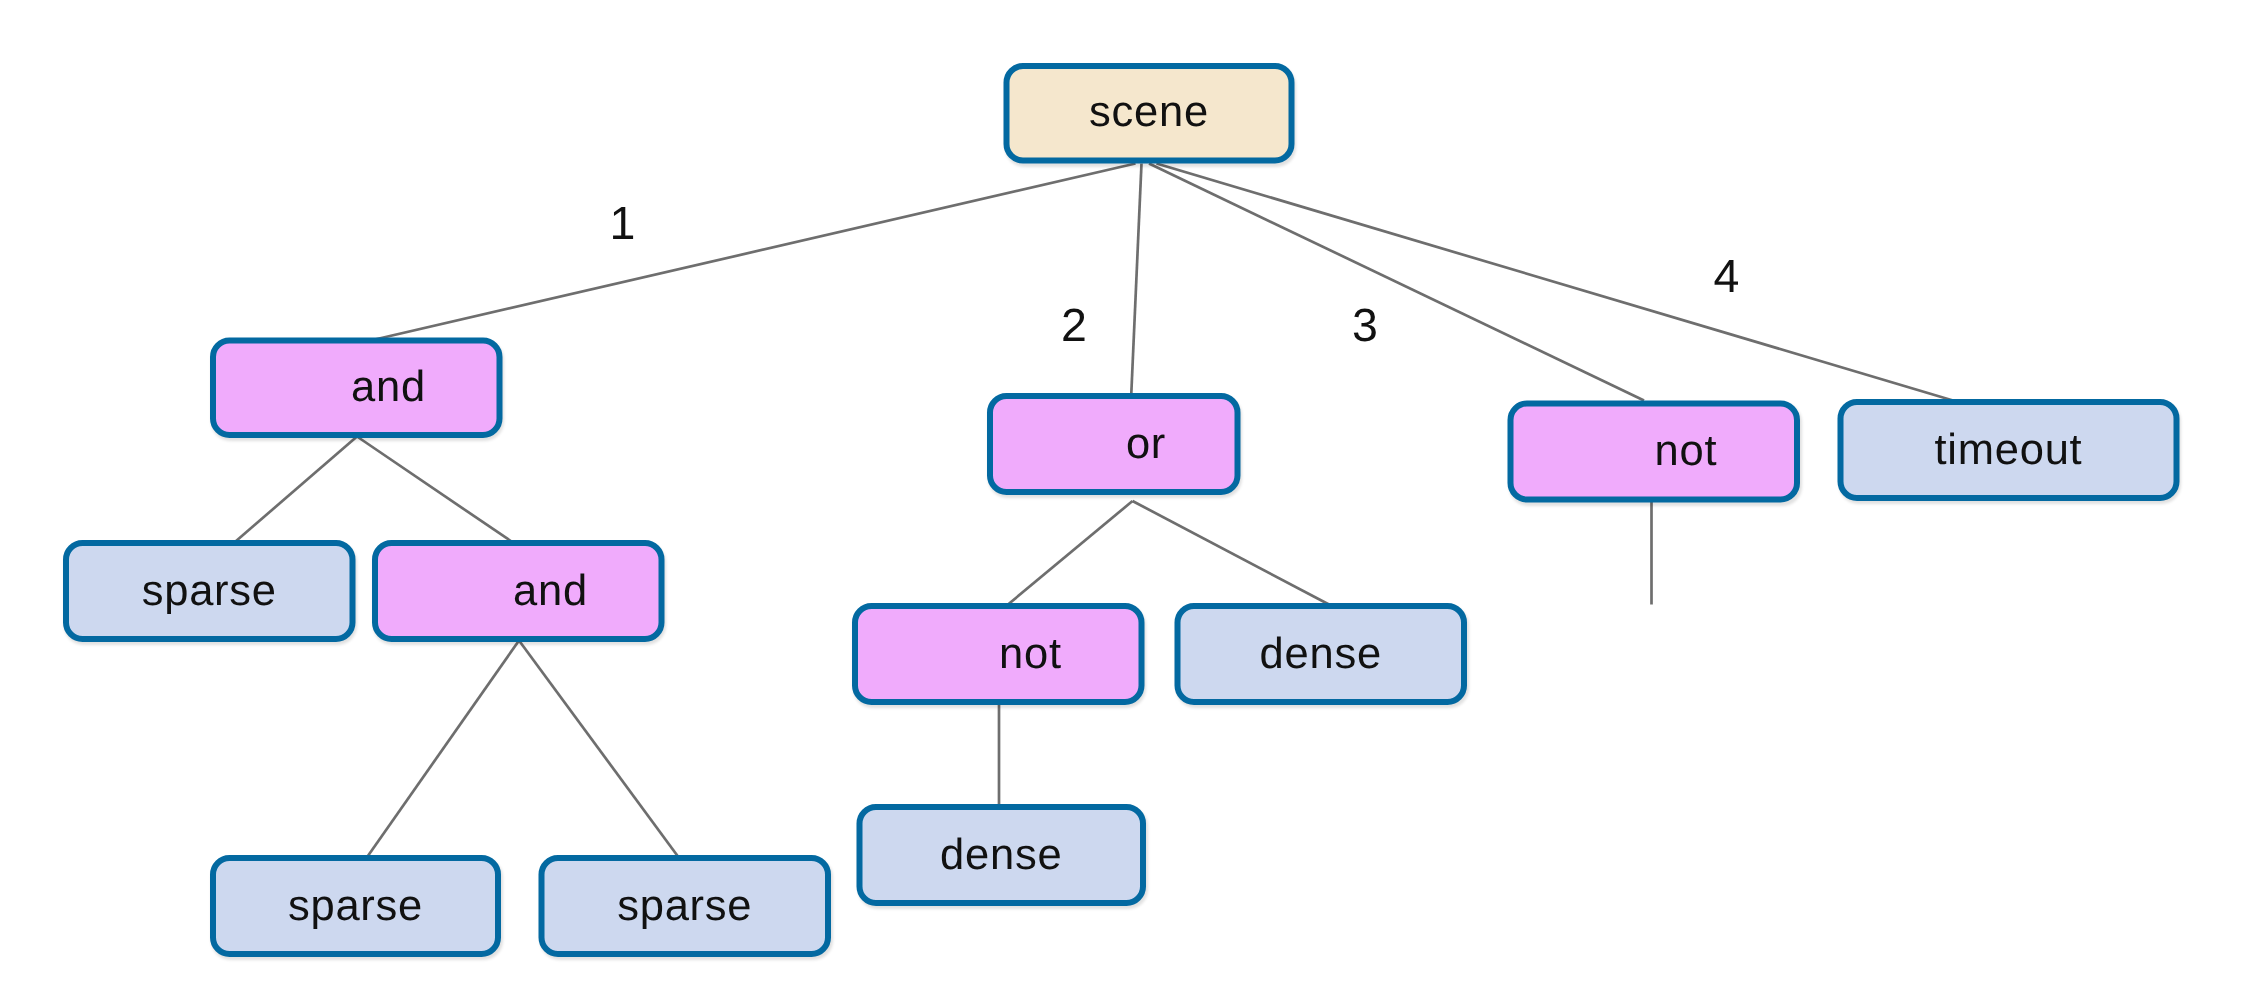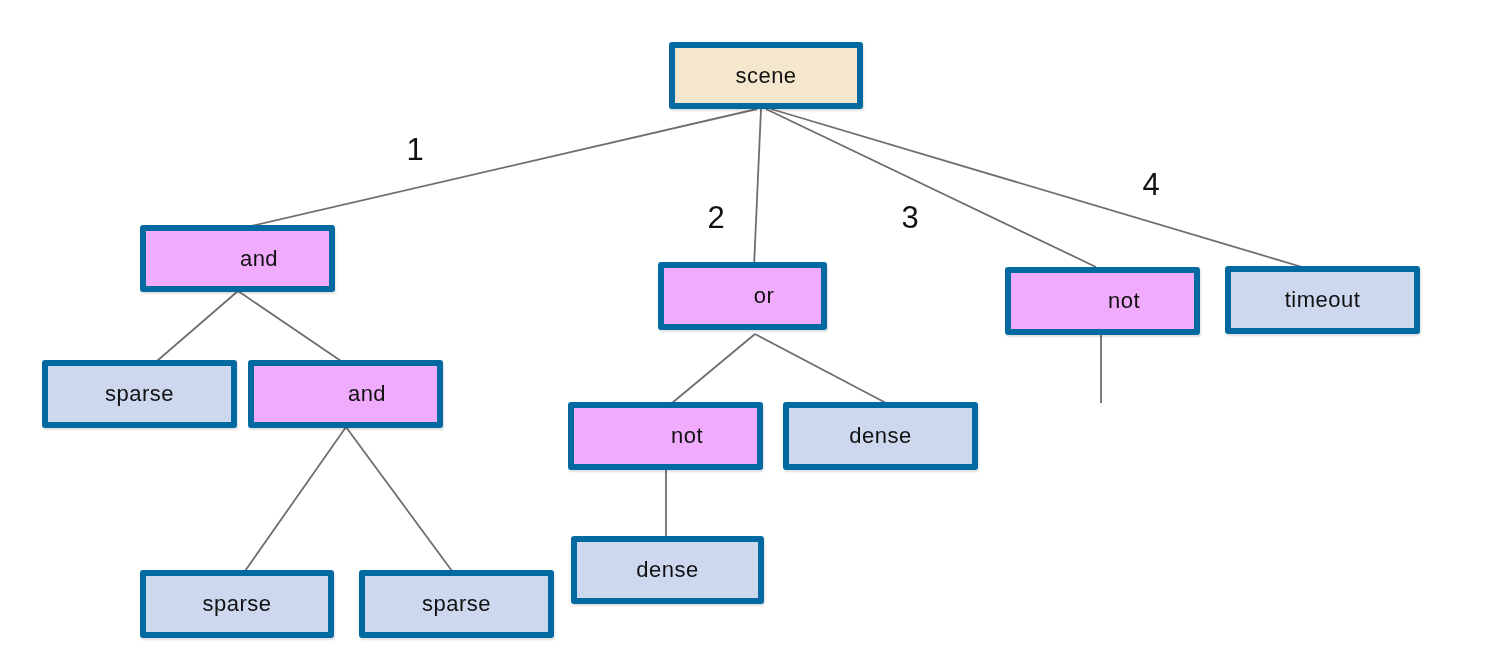--- a/index.html
+++ b/index.html
@@ -25,23 +25,23 @@
   .edges-svg line {
     stroke: #6e6e6e;
     stroke-width: 1.8;
   }
   .node {
     position: absolute;
     box-sizing: border-box;
     display: flex;
     align-items: center;
     justify-content: center;
-    border: 6px solid #0369a1;
-    border-radius: 3px;
-    font-size: 22px;
+    border: 4px solid #0369a1;
+    border-radius: 13px;
+    font-size: 29px;
     color: #111111;
     box-shadow: 1px 2px 2px rgba(0,0,0,0.12);
     letter-spacing: 0.5px;
   }
   .node--root { background: #f5e7cd; }
   .node--op   { background: #f0abfc; padding-left: 43px; }
   .node--leaf { background: #cdd8ef; }
 
   .edge-label {
     position: absolute;
@@ -72,21 +72,21 @@
   </svg>
 
   <div class="node node--root" style="left:669px; top:42px;  width:194px; height:67px;">scene</div>
 
   <div class="node node--op" style="left:140px; top:225px; width:195px; height:67px;">and</div>
 
   <div class="node node--op" style="left:658px; top:262px; width:169px; height:68px;">or</div>
 
   <div class="node node--op" style="left:1005px; top:267px; width:195px; height:68px;">not</div>
 
-  <div class="node node--leaf" style="left:1225px; top:266px; width:195px; height:68px;">timeout</div>
+  <div class="node node--leaf" style="left:1225px; top:266px; width:228px; height:68px;">timeout</div>
 
   <div class="node node--leaf" style="left:42px;  top:360px; width:195px; height:68px;">sparse</div>
 
   <div class="node node--op" style="left:248px; top:360px; width:195px; height:68px;">and</div>
 
   <div class="node node--op" style="left:568px; top:402px; width:195px; height:68px;">not</div>
 
   <div class="node node--leaf" style="left:783px; top:402px; width:195px; height:68px;">dense</div>
 
 

